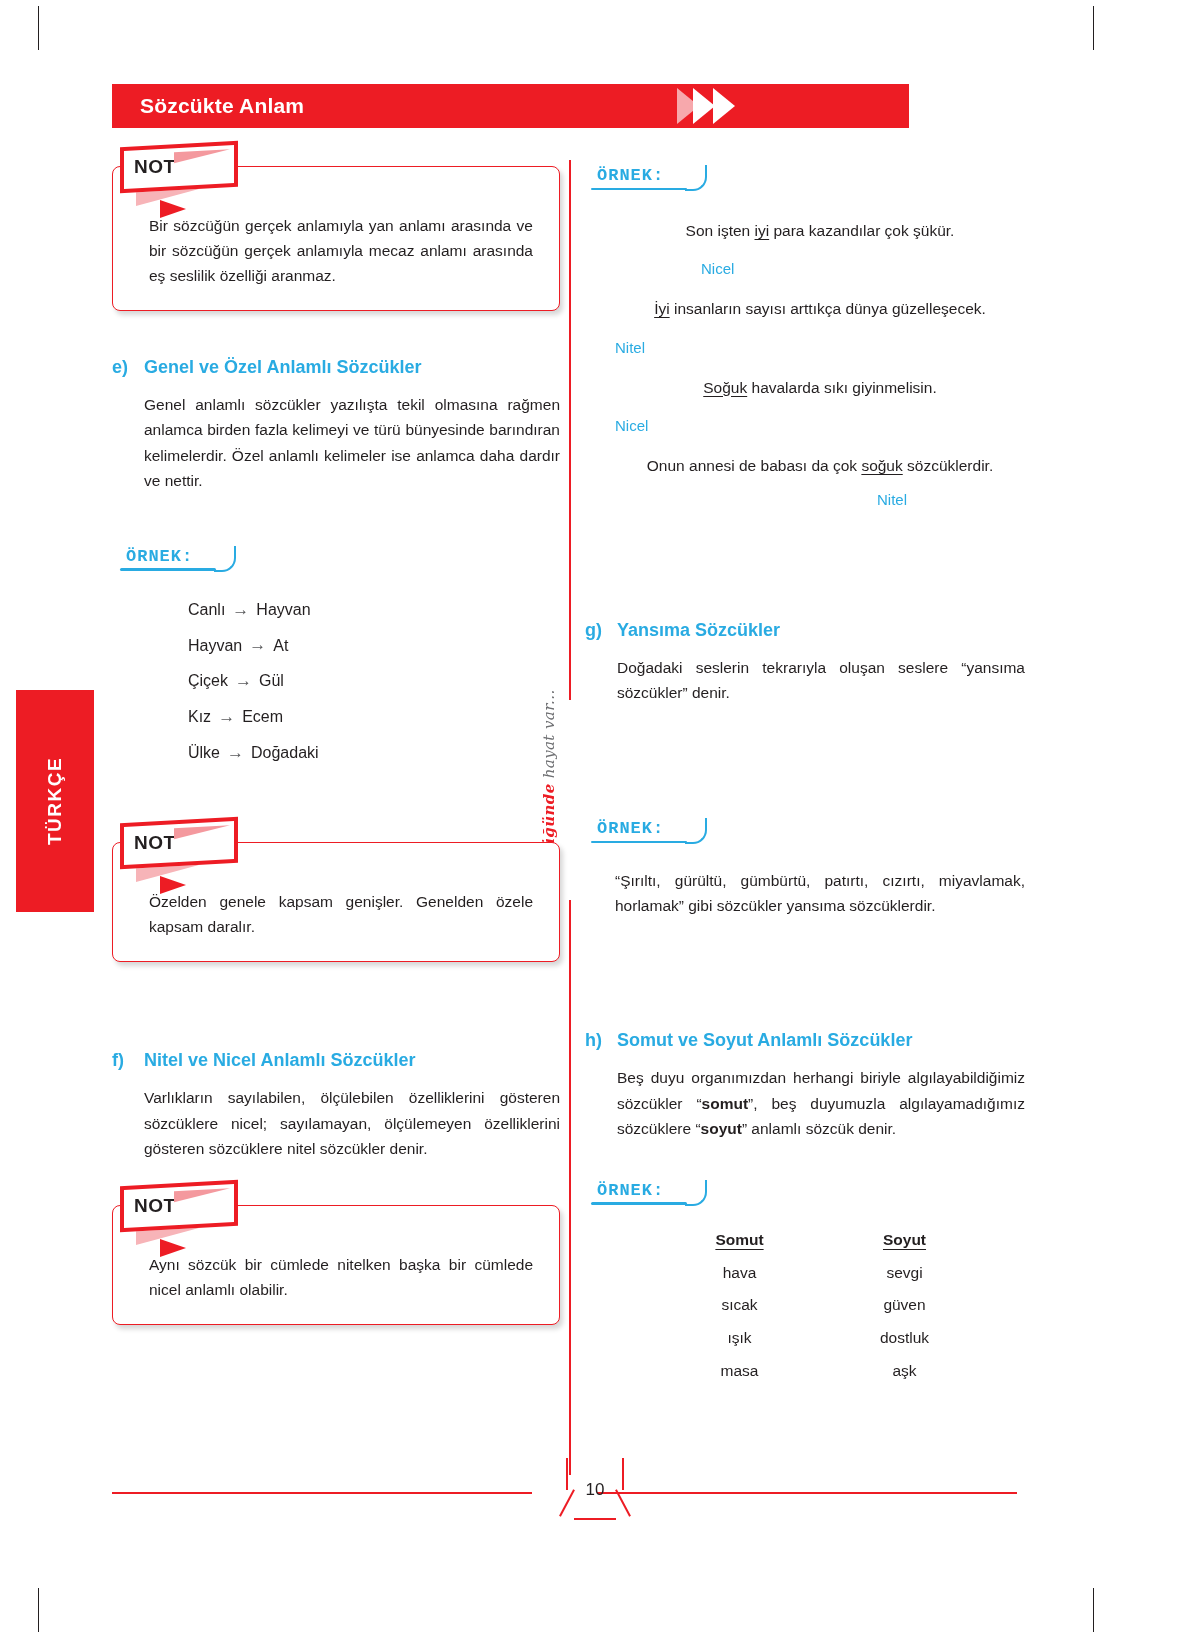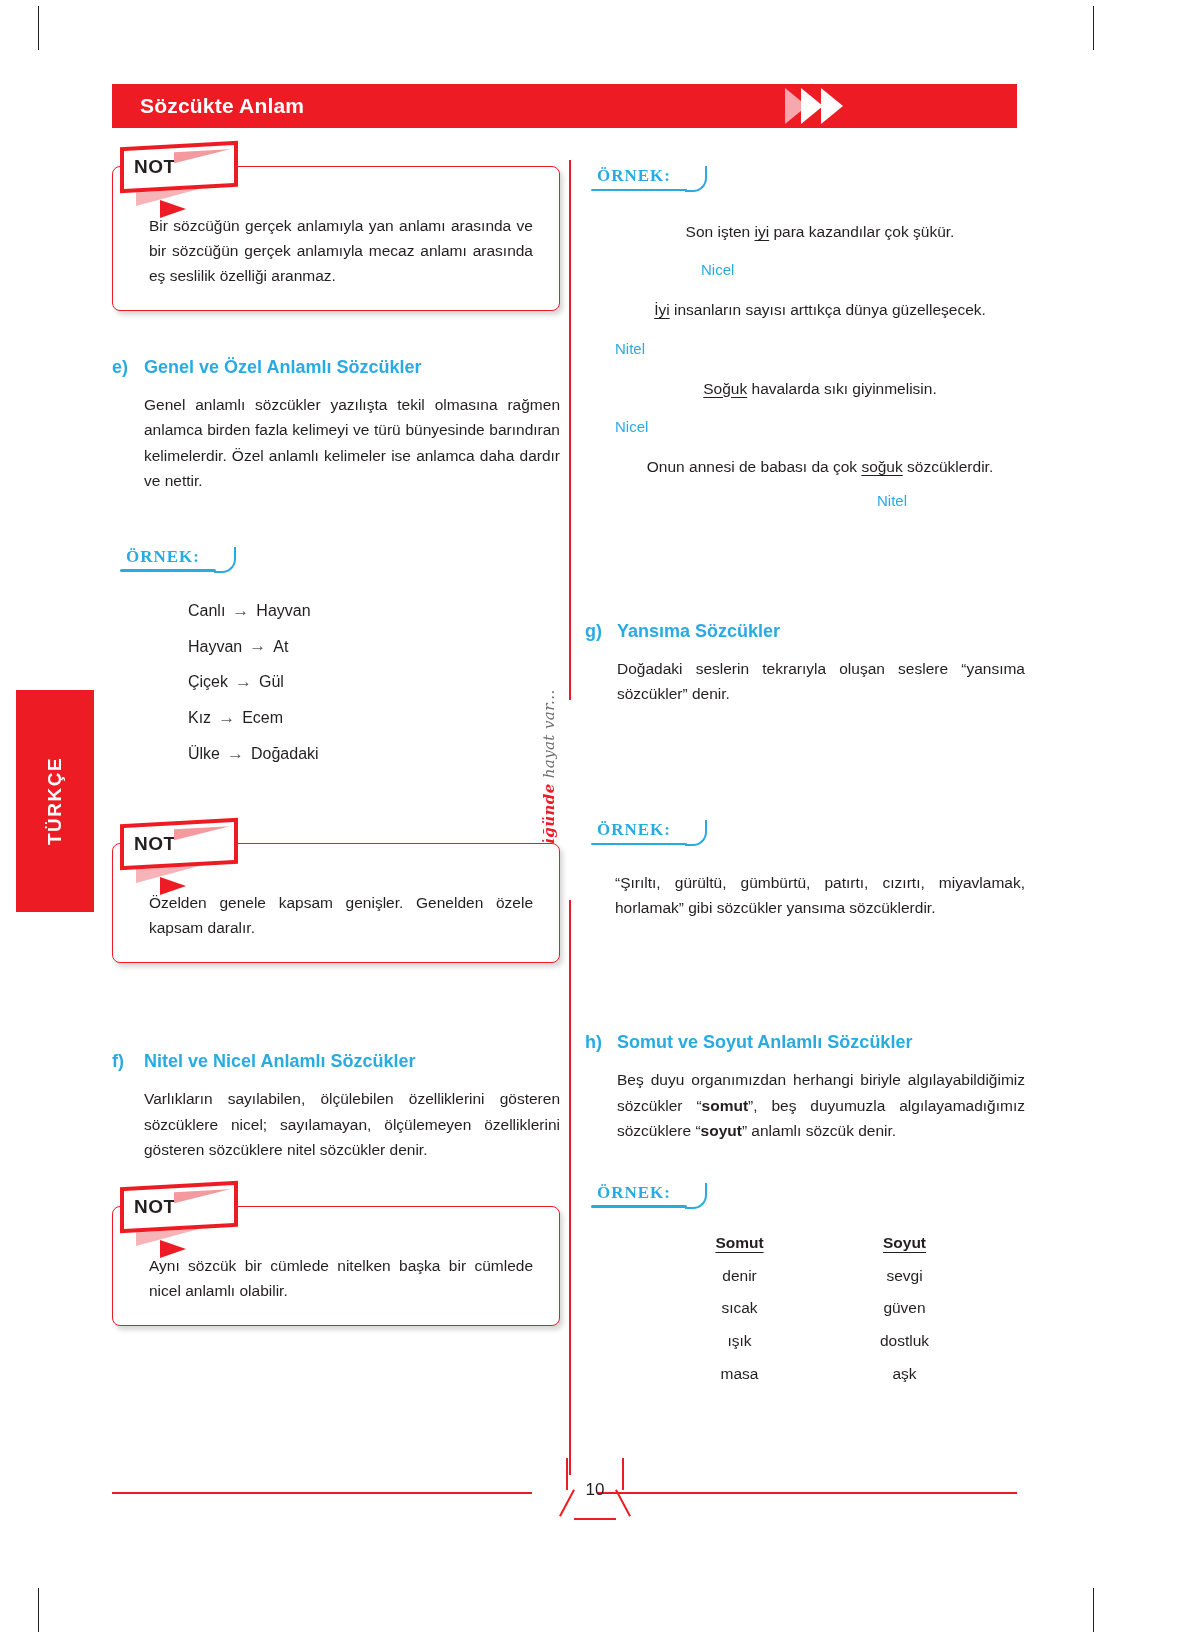--- a/index.html
+++ b/index.html
@@ -15,21 +15,21 @@
 
   
   .cropmark { position:absolute; background:#231f20; }
   .cm-v { width:1px; height:44px; }
 
   
   .page { position:absolute; left:0; top:0; width:1189px; height:1643px; }
 
   
   .header-band {
-    position:absolute; left:112px; top:84px; width:905px; height:44px;
+    position:absolute; left:112px; top:84px; width:797px; height:44px;
     background:#ed1c24;
   }
   .header-title {
     position:absolute; left:28px; top:10px;
     color:#ffffff; font-size:21px; font-weight:bold; letter-spacing:.2px;
   }
   .chev-wrap { position:absolute; right:150px; top:0; width:90px; height:44px; }
   .chev { position:absolute; top:4px; width:0; height:0;
           border-top:18px solid transparent; border-bottom:18px solid transparent; }
   .chev-a { left:24px; border-left:22px solid #ffffff; opacity:1; }
@@ -125,21 +125,21 @@
     color:#231f20;
   }
 
   
   .ornek {
     position:relative; display:inline-block;
     padding:0 0 4px 0; margin:0 0 4px 0;
   }
   .ornek-txt {
     color:#29abe2; font-size:17px; font-weight:bold;
-    font-family:Liberation Serif, serif;
+    font-family:Liberation Mono, monospace;
     letter-spacing:1px;
   }
   .ornek-rule {
     position:absolute; left:-6px; bottom:-1px; width:96px; height:2.5px;
     background:#29abe2; border-radius:2px;
   }
   .ornek-hook {
     position:absolute; left:88px; bottom:-2px; width:22px; height:26px;
     border-right:2.5px solid #29abe2;
     border-bottom:2.5px solid #29abe2;
@@ -384,21 +384,21 @@
         <span class="ornek-hook"></span>
       </div>
     </div>
 
     <div class="words-table">
       <div class="words-row words-head">
         <div>Somut</div>
         <div>Soyut</div>
       </div>
       <div class="words-row">
-        <div>denir</div>
+        <div>hava</div>
         <div>sevgi</div>
       </div>
       <div class="words-row">
         <div>sıcak</div>
         <div>güven</div>
       </div>
       <div class="words-row">
         <div>ışık</div>
         <div>dostluk</div>
       </div>

